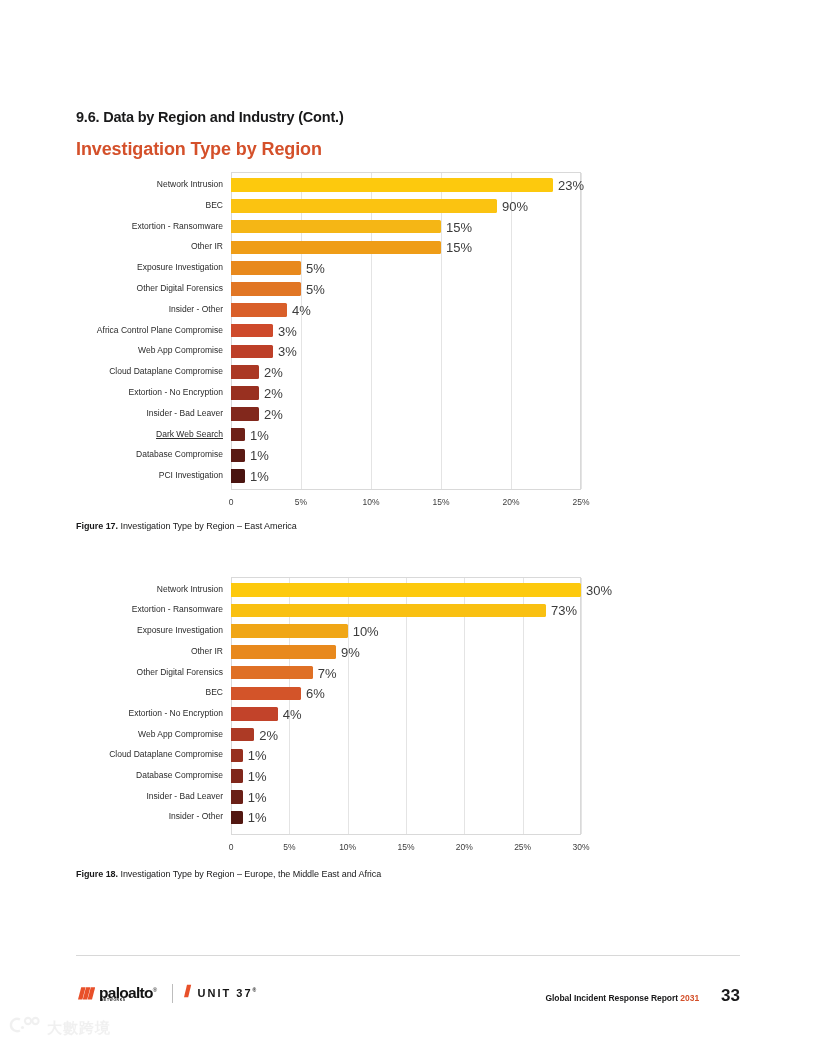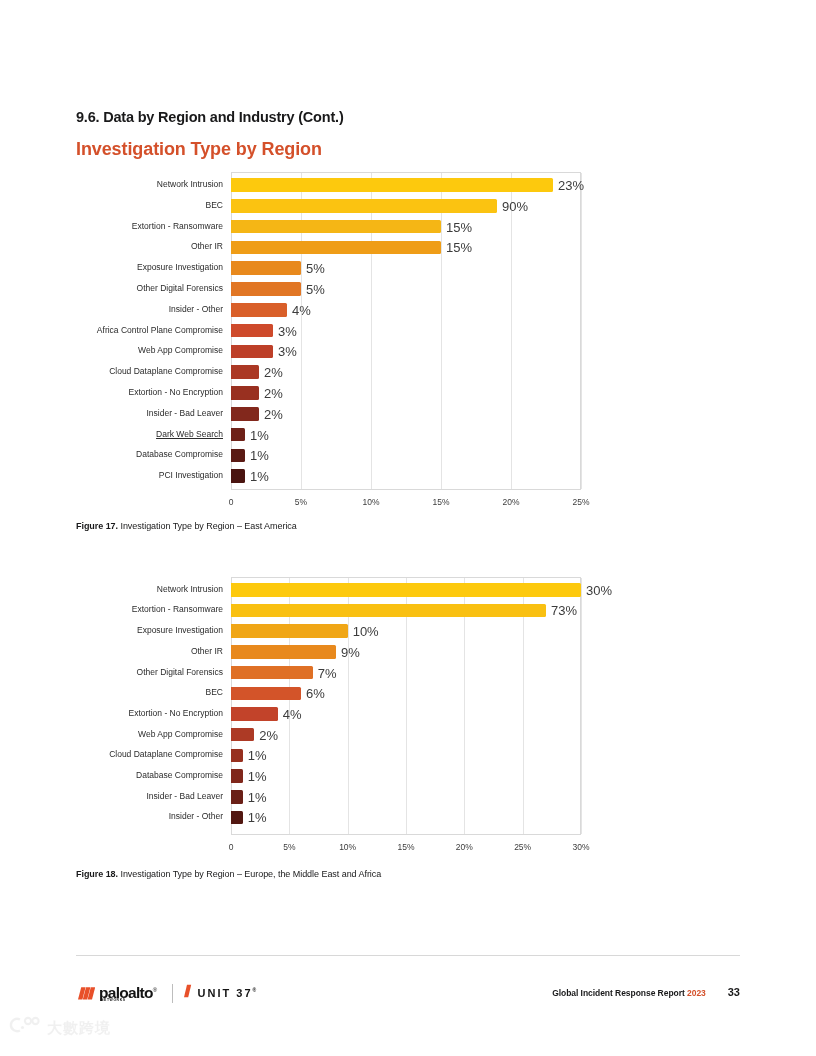--- a/index.html
+++ b/index.html
@@ -185,21 +185,21 @@
     gap: 22px;
   }
   .footer-report {
     font-size: 8.5px;
     font-weight: bold;
     color: #19191a;
     letter-spacing: -0.05px;
   }
   .footer-year { color: #d4502a; }
   .footer-page {
-    font-size: 11px;
+    font-size: 17px;
     font-weight: bold;
     color: #19191a;
   }
 
   
   .watermark {
     position: absolute;
     left: 8px;
     top: 1016px;
     display: flex;
@@ -421,21 +421,21 @@
     <span class="logo-divider"></span>
     <span>
       <svg width="11" height="14" viewBox="0 0 11 14" aria-hidden="true">
         <path d="M3.0 0.8 L7.2 0.8 L4.2 13.2 L0 13.2 Z" fill="#e8502a"></path>
       </svg>
     </span>
     <span class="unit-word"><span>UNIT 37</span><span class="unit-tm">®</span></span>
   </div>
 
   <div class="footer-right">
-    <span class="footer-report"><span>Global Incident Response Report</span> <span class="footer-year">2023</span></span>
+    <span class="footer-report"><span>Global Incident Response Report</span> <span class="footer-year">2031</span></span>
     <span class="footer-page">33</span>
   </div>
 
   <div class="watermark">
     <span>
       <svg width="34" height="18" viewBox="0 0 34 18" aria-hidden="true">
         <path d="M12 3.5 A6.2 6.2 0 1 0 12 14.5" fill="none" stroke="#e3e3e3" stroke-width="2.4"></path>
         <circle cx="14.5" cy="11.5" r="1.6" fill="#e3e3e3"></circle>
         <circle cx="20" cy="5" r="3.1" fill="none" stroke="#e3e3e3" stroke-width="2.1"></circle>
         <circle cx="27.5" cy="5" r="3.1" fill="none" stroke="#e3e3e3" stroke-width="2.1"></circle>

